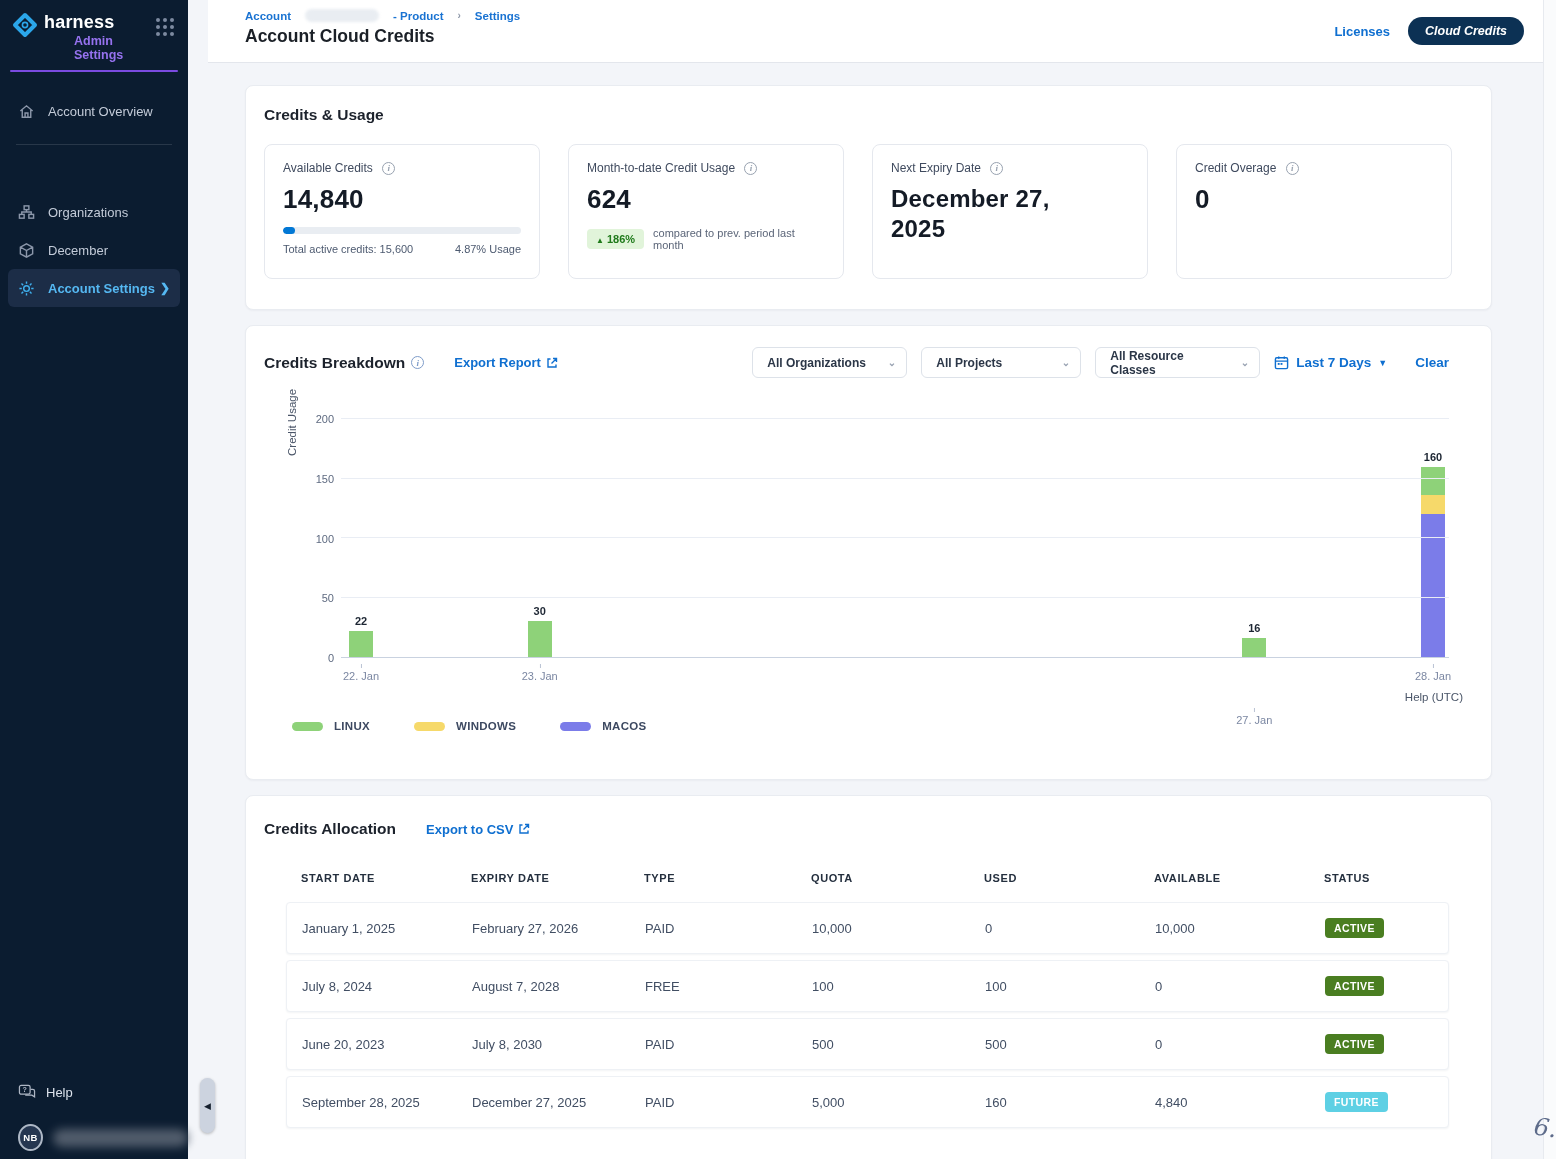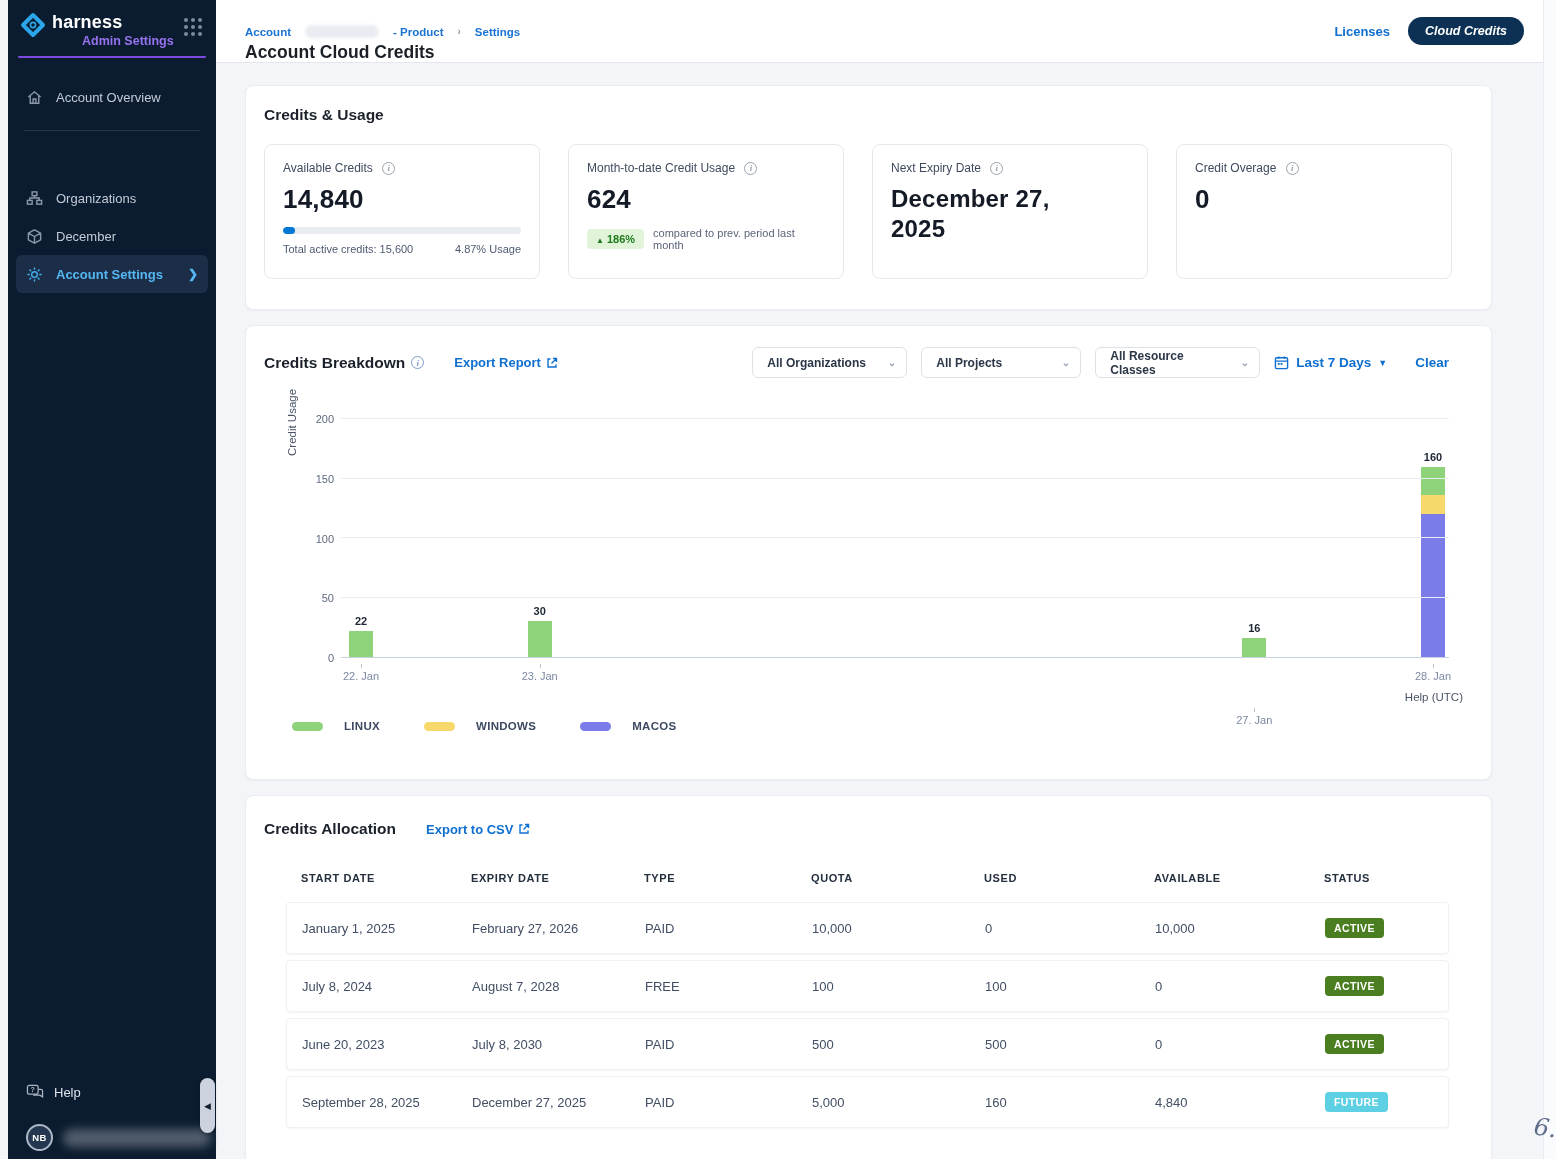--- a/index.html
+++ b/index.html
@@ -1,20 +1,20 @@
 <!DOCTYPE html>
 <html><head>
 <meta charset="utf-8">
 <style>
   * { margin:0; padding:0; box-sizing:border-box; }
   html,body { width:1556px; height:1159px; overflow:hidden; }
   body { font-family:"Liberation Sans", sans-serif; background:#f3f5f9; position:relative; color:#1d2430; }
 
   
-  .sidebar { position:absolute; left:8px; top:0; width:208px; height:100%; background:#0b1c30; z-index:5; }
+  .sidebar { position:absolute; left:0; top:0; width:188px; height:100%; background:#0b1c30; z-index:5; }
   .brand-row { display:flex; align-items:flex-start; padding:12px 14px 0 12px; }
   .brand-text { color:#fff; font-size:18px; font-weight:bold; letter-spacing:.2px; line-height:20px; }
   .brand-sub { color:#9672ef; font-size:12.5px; font-weight:bold; margin:2px 0 0 30px; }
   .brand-col { flex:1; }
   .waffle { margin-left:auto; margin-top:6px; display:grid; grid-template-columns:repeat(3,4px); grid-gap:3px; cursor:pointer; }
   .waffle i { width:4px; height:4px; border-radius:50%; background:#7d8aa0; }
   .purple-rule { height:2px; background:#7b4be0; margin:8px 10px 0 10px; border-radius:2px; }
   .nav { margin-top:20px; }
   .nav-item { display:flex; align-items:center; height:38px; padding:0 12px 0 18px; color:#c3cbd8; font-size:13px; cursor:pointer; }
   .nav-item svg { margin-right:13px; flex:0 0 auto; }
@@ -29,21 +29,21 @@
   .avatar { width:27px; height:27px; border-radius:50%; border:2px solid #aeb8c6; background:#253650; color:#fff;
             font-size:9.5px; font-weight:bold; display:flex; align-items:center; justify-content:center; letter-spacing:.5px; }
   .redacted-name { width:148px; height:18px; margin-left:10px; background:#55606f; border-radius:9px; filter:blur(5px); opacity:.95; }
   .collapse-handle { position:absolute; left:200px; top:1078px; width:15px; height:55px; background:#ccd3df;
                      border-radius:8px; z-index:6; display:flex; align-items:center; justify-content:center;
                      color:#16202e; font-size:9px; cursor:pointer; box-shadow:0 1px 3px rgba(0,0,0,.25); }
 
   
   .topbar { position:absolute; left:208px; top:0; right:0; height:63px; background:#fff; border-bottom:1px solid #e3e6ec;
             padding:9px 48px 0 37px; z-index:4; }
-  .crumbs { font-size:11.5px; font-weight:bold; color:#1a73d2; display:flex; align-items:center; gap:14px;margin-top:16px; }
+  .crumbs { font-size:11.5px; font-weight:bold; color:#1a73d2; display:flex; align-items:center; gap:14px; }
   .crumb { color:#1a73d2; text-decoration:none; cursor:pointer; }
   .crumb-blur { display:inline-block; width:74px; height:13px; border-radius:7px; background:#e9edf2; filter:blur(1.5px); }
   .crumb-sep { color:#8d97a8; font-size:10px; font-weight:bold; }
   .page-title { font-size:17.5px; font-weight:bold; color:#1b2027; margin-top:4px; }
   .topbar-right { position:absolute; right:32px; top:17px; display:flex; align-items:center; gap:18px; }
   .licenses-link { color:#0f6fd0; font-size:13px; font-weight:bold; cursor:pointer; }
   .cloud-credits-pill { background:#0c3154; color:#fff; font-size:12.5px; font-weight:bold; border:none;
                         border-radius:999px; padding:7px 17px; cursor:pointer;font-style:italic; }
 
   
@@ -94,21 +94,21 @@
   .bars-zone { position:absolute; left:20px; right:16px; top:0; bottom:0; }
   .bar { position:absolute; bottom:0; width:24px; transform:translateX(-50%); display:flex; flex-direction:column; justify-content:flex-end; }
   .bar .seg { width:100%; }
   .bar-label { position:absolute; bottom:100%; left:50%; transform:translateX(-50%); margin-bottom:5px;
                font-size:11px; font-weight:bold; color:#1d2633; }
   .xticks { position:absolute; left:115px; right:58px; top:338px; height:20px; }
   .xtick { position:absolute; transform:translateX(-50%); font-size:11px; color:#7b87a2; white-space:nowrap; padding-top:6px; }
   .xtick::before { content:""; position:absolute; left:50%; top:0; width:1px; height:4px; background:#b9c3d4; }
   .time-label { position:absolute; right:28px; top:365px; font-size:11.5px; color:#4a5568; }
   .legend { position:absolute; left:46px; top:394px; display:flex; align-items:center; gap:44px; }
-  .legend-item { display:flex; align-items:center; gap:21px; font-size:11.5px; font-weight:bold; color:#3d4961; letter-spacing:.3px; cursor:pointer; }
+  .legend-item { display:flex; align-items:center; gap:11px; font-size:11.5px; font-weight:bold; color:#3d4961; letter-spacing:.3px; cursor:pointer; }
   .legend-pill { width:31px; height:9px; border-radius:5px; }
 
   
   .alloc-head { display:flex; align-items:center; padding:0 0 0 18px; }
   .alloc-table { margin:34px 42px 0 40px; }
   .t-grid { display:grid; grid-template-columns:170px 173px 167px 173px 170px 170px auto; align-items:center; }
   .t-headrow { margin-bottom:18px; }
   .t-headrow > div { font-size:11px; font-weight:bold; color:#242f3e; letter-spacing:.6px; padding-left:15px; }
   .t-row { height:52px; background:#fff; border:1px solid #eef1f5; border-radius:4px; margin-bottom:6px;
            box-shadow:0 1px 2px rgba(25,34,50,.05); }

